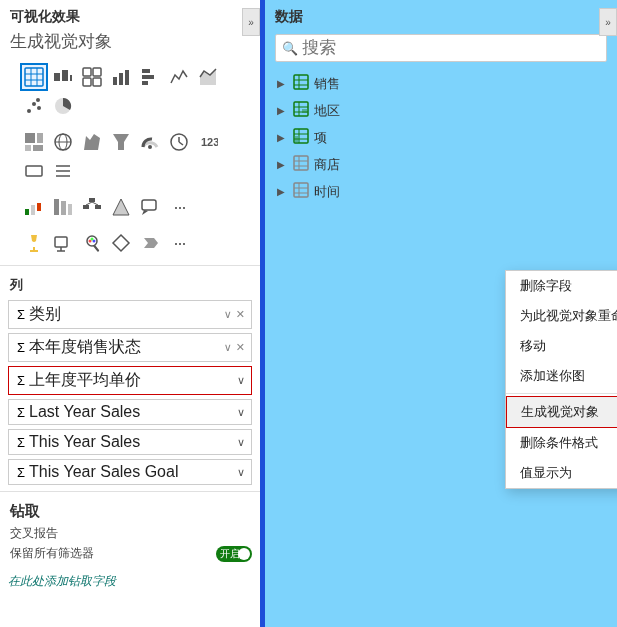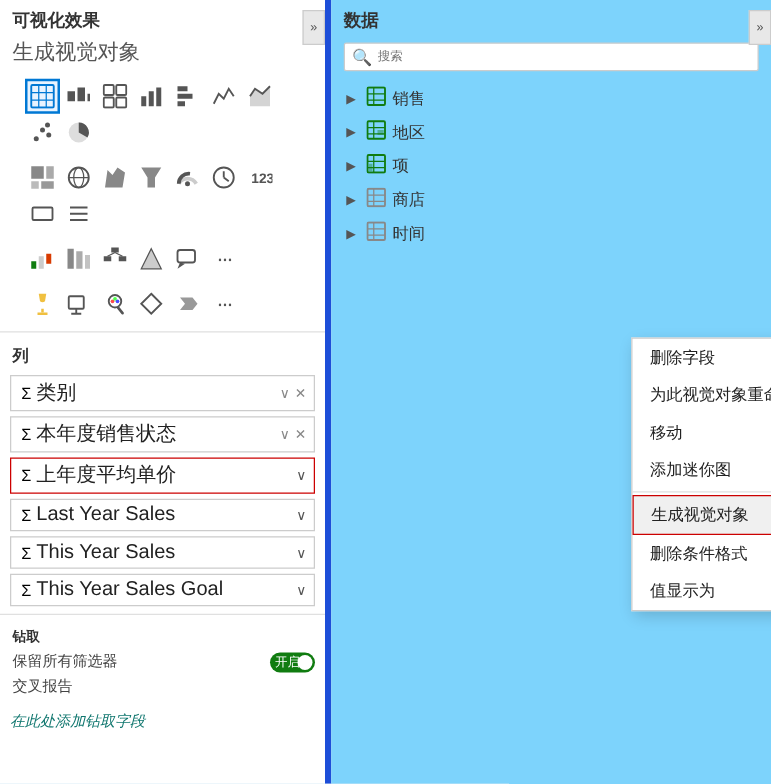--- a/index.html
+++ b/index.html
@@ -125,21 +125,21 @@
     .field-row .field-arrow {
       font-size: 11px;
       color: #555;
       margin-left: 4px;
     }
 
     .drillthrough-section {
       padding: 6px 8px 2px 10px;
     }
     .drillthrough-title {
-      font-size: 11px;
+      font-size: 15px;
       font-weight: 600;
       color: #333;
       margin-bottom: 4px;
     }
     .drillthrough-row {
       display: flex;
       align-items: center;
       margin-bottom: 3px;
     }
     .drillthrough-label {
@@ -216,21 +216,21 @@
       display: flex;
       align-items: center;
       border: 1px solid #ccc;
       border-radius: 2px;
       padding: 3px 6px;
       background: #fff;
     }
     .search-box input {
       border: none;
       outline: none;
-      font-size: 10px;
+      font-size: 17px;
       color: #666;
       flex: 1;
       background: transparent;
     }
     .search-icon {
       font-size: 13px;
       color: #555;
       margin-right: 4px;
     }
 
@@ -545,27 +545,27 @@
     <span class="field-icon">Σ</span>
     <span class="field-text">This Year Sales Goal</span>
     <span class="field-arrow">∨</span>
   </div>
 
   <div class="divider"></div>
 
   <div class="drillthrough-section">
     <div class="drillthrough-title">钻取</div>
     <div class="drillthrough-row">
+      <span class="drillthrough-label">交叉报告</span>
+    </div>
+    <div class="drillthrough-row">
       <span class="drillthrough-label">保留所有筛选器</span>
       <div class="toggle-btn">
         <span class="toggle-label">开启</span>
       </div>
-    </div>
-    <div class="drillthrough-row">
-      <span class="drillthrough-label">交叉报告</span>
     </div>
   </div>
   <div class="add-field-row">在此处添加钻取字段</div>
 </div>
 
 <div class="right-panel">
   <div class="right-header">数据</div>
   <div class="right-expand-arrow">»</div>
 
   <div class="search-box">

